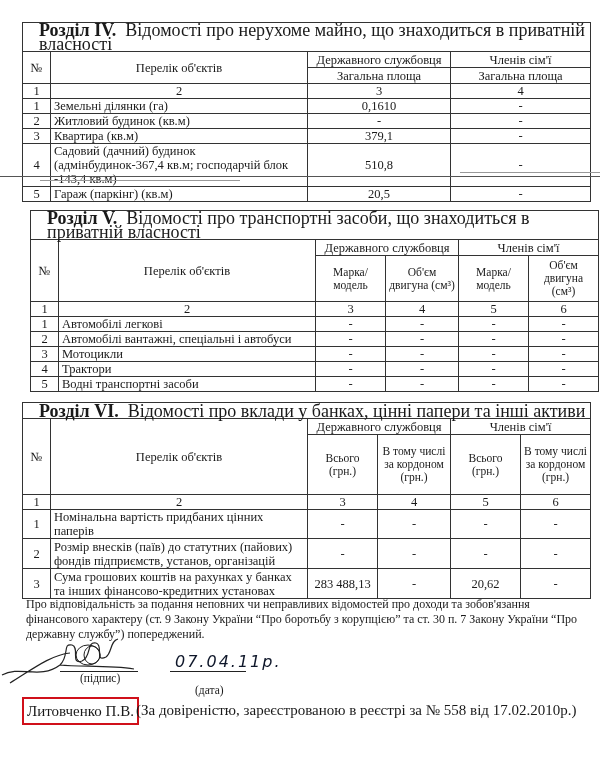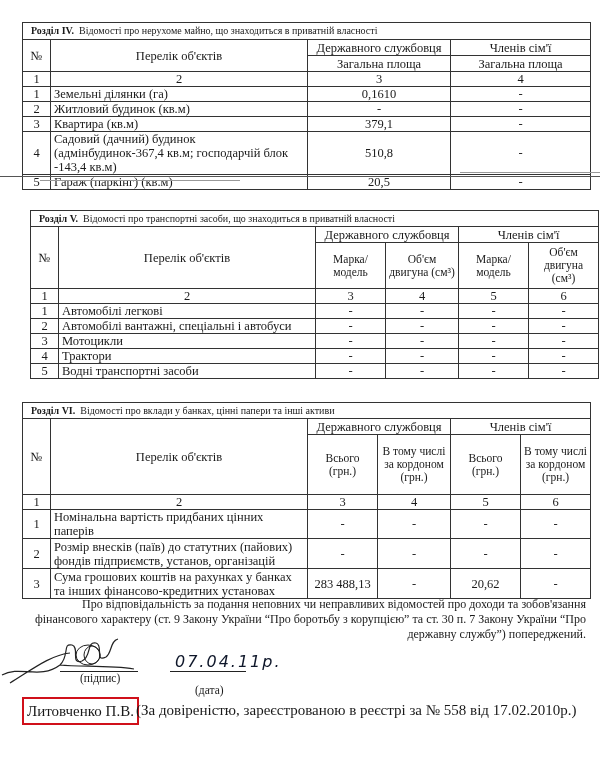--- a/index.html
+++ b/index.html
@@ -2,30 +2,30 @@
 <html><head>
 <meta charset="utf-8">
 <style>
   html, body { margin:0; padding:0; background:#ffffff; }
   body { width:600px; height:766px; position:relative; overflow:hidden;
          font-family:"Liberation Serif", "DejaVu Serif", serif; color:#1a1a1a; }
   table { position:absolute; border-collapse:collapse; table-layout:fixed; }
   td { border:1px solid #333; padding:0 3px; font-size:12.5px; line-height:14px; vertical-align:middle; }
   .c { text-align:center; }
   .l { text-align:left; }
-  .cap { text-align:left; font-size:10px; padding-left:8px; }
+  .cap { text-align:left; font-size:18px; padding-left:16px; }
   .cap b { font-weight:bold; }
   .hdr { font-size:12.5px; }
   .sm { font-size:11.5px; line-height:13px; }
   #t4 { left:22px; top:22px; width:568px; }
   #t5 { left:30px; top:210px; width:568px; }
   #t6 { left:22px; top:402px; width:568px; }
   .scan { position:absolute; height:1px; background:#555; }
   .scan2 { position:absolute; height:1px; background:#999; }
-  .note { position:absolute; left:26px; top:597px; width:560px; font-size:12px; line-height:15px;text-align:right; }
+  .note { position:absolute; left:26px; top:597px; width:560px; font-size:12px; line-height:15px; }
   .sigline { position:absolute; border-top:1px solid #222; }
   .sublabel { position:absolute; font-size:11.5px; }
   .datehand { position:absolute; font-family:"DejaVu Sans", sans-serif; font-style:italic; font-size:16px; letter-spacing:2px; color:#0f172a; }
   .name-box { position:absolute; left:22px; top:697px; border:2px solid #d0101a; padding:0 3px; height:24px; line-height:24px; font-size:15px; }
   .proxy { position:absolute; left:136px; top:699px; font-size:15px; line-height:22px; white-space:nowrap; }
 </style>
 </head>
 <body>
 
 <table id="t4">

